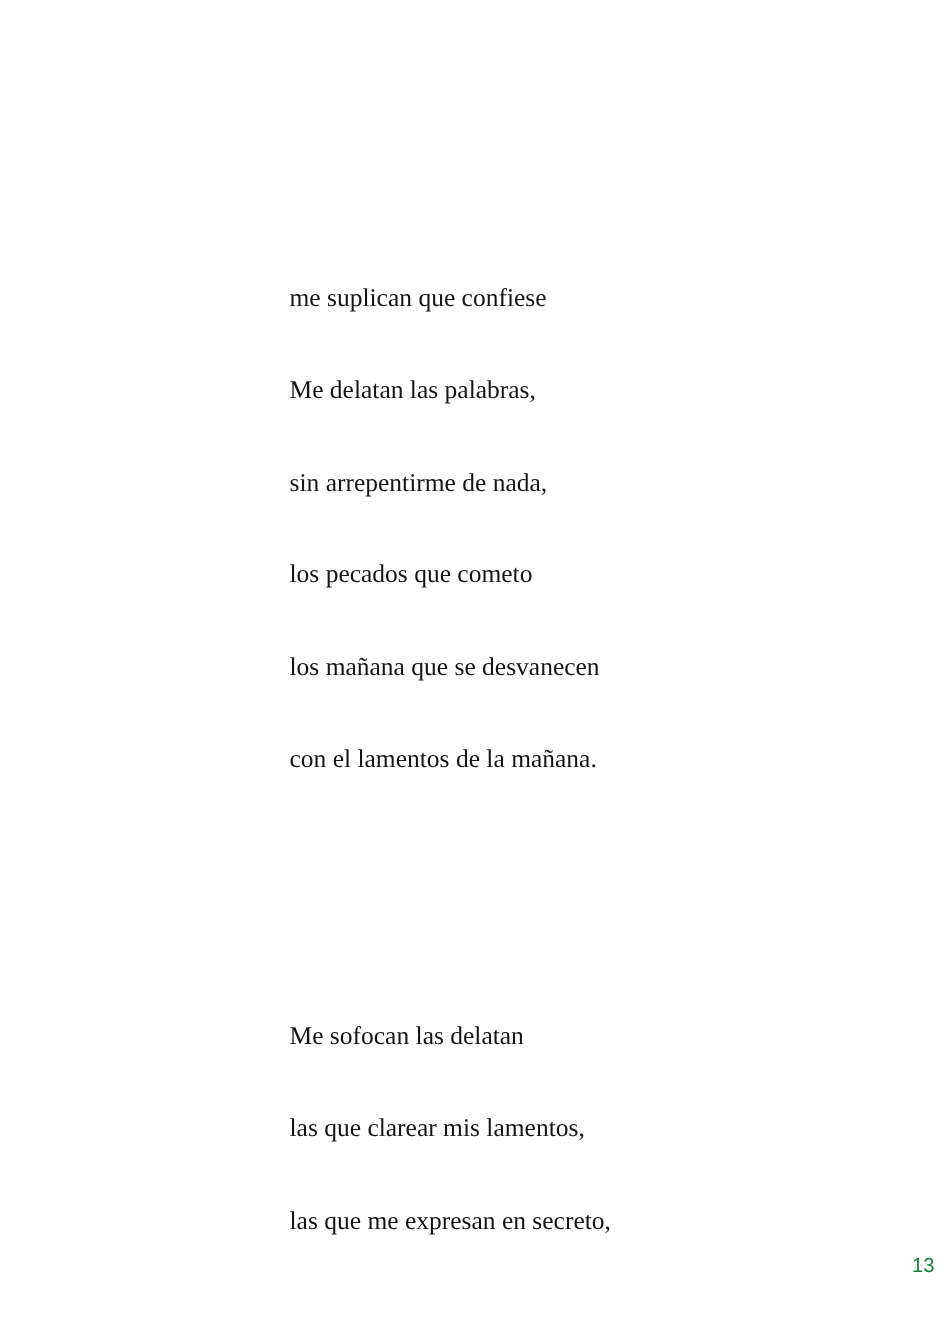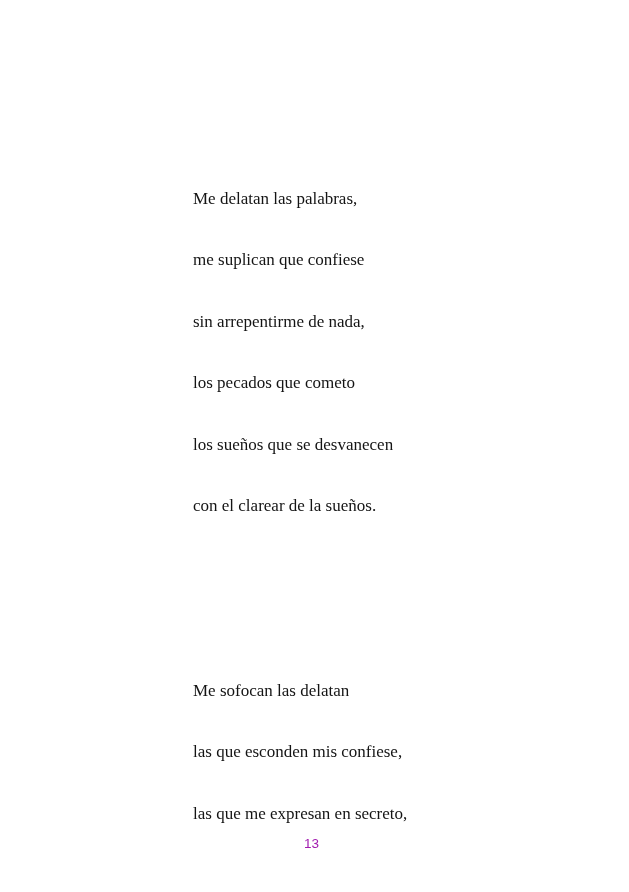--- a/index.html
+++ b/index.html
@@ -35,45 +35,45 @@
     margin-bottom: 0;
   }
   .line {
     height: 20.5px;
   }
   .page-number {
     position: absolute;
     top: 836px;
     left: 0;
     width: 623px;
-    text-align: center;
+    text-align: right;
     font-family: "Liberation Sans", "DejaVu Sans", sans-serif;
     font-size: 13.5px;
-    color: #a21caf;
+    color: #15803d;
   }
 </style>
 </head>
 <body>
 
 <div class="page">
 
   <div class="poem">
 
     <div class="stanza">
+      <div class="line">me suplican que confiese</div>
       <div class="line">Me delatan las palabras,</div>
-      <div class="line">me suplican que confiese</div>
       <div class="line">sin arrepentirme de nada,</div>
       <div class="line">los pecados que cometo</div>
-      <div class="line">los sueños que se desvanecen</div>
-      <div class="line">con el clarear de la sueños.</div>
+      <div class="line">los mañana que se desvanecen</div>
+      <div class="line">con el lamentos de la mañana.</div>
     </div>
 
     <div class="stanza">
       <div class="line">Me sofocan las delatan</div>
-      <div class="line">las que esconden mis confiese,</div>
+      <div class="line">las que clarear mis lamentos,</div>
       <div class="line">las que me expresan en secreto,</div>
       
       
     </div>
 
     
 
   </div>
 
   <div class="page-number">13</div>

